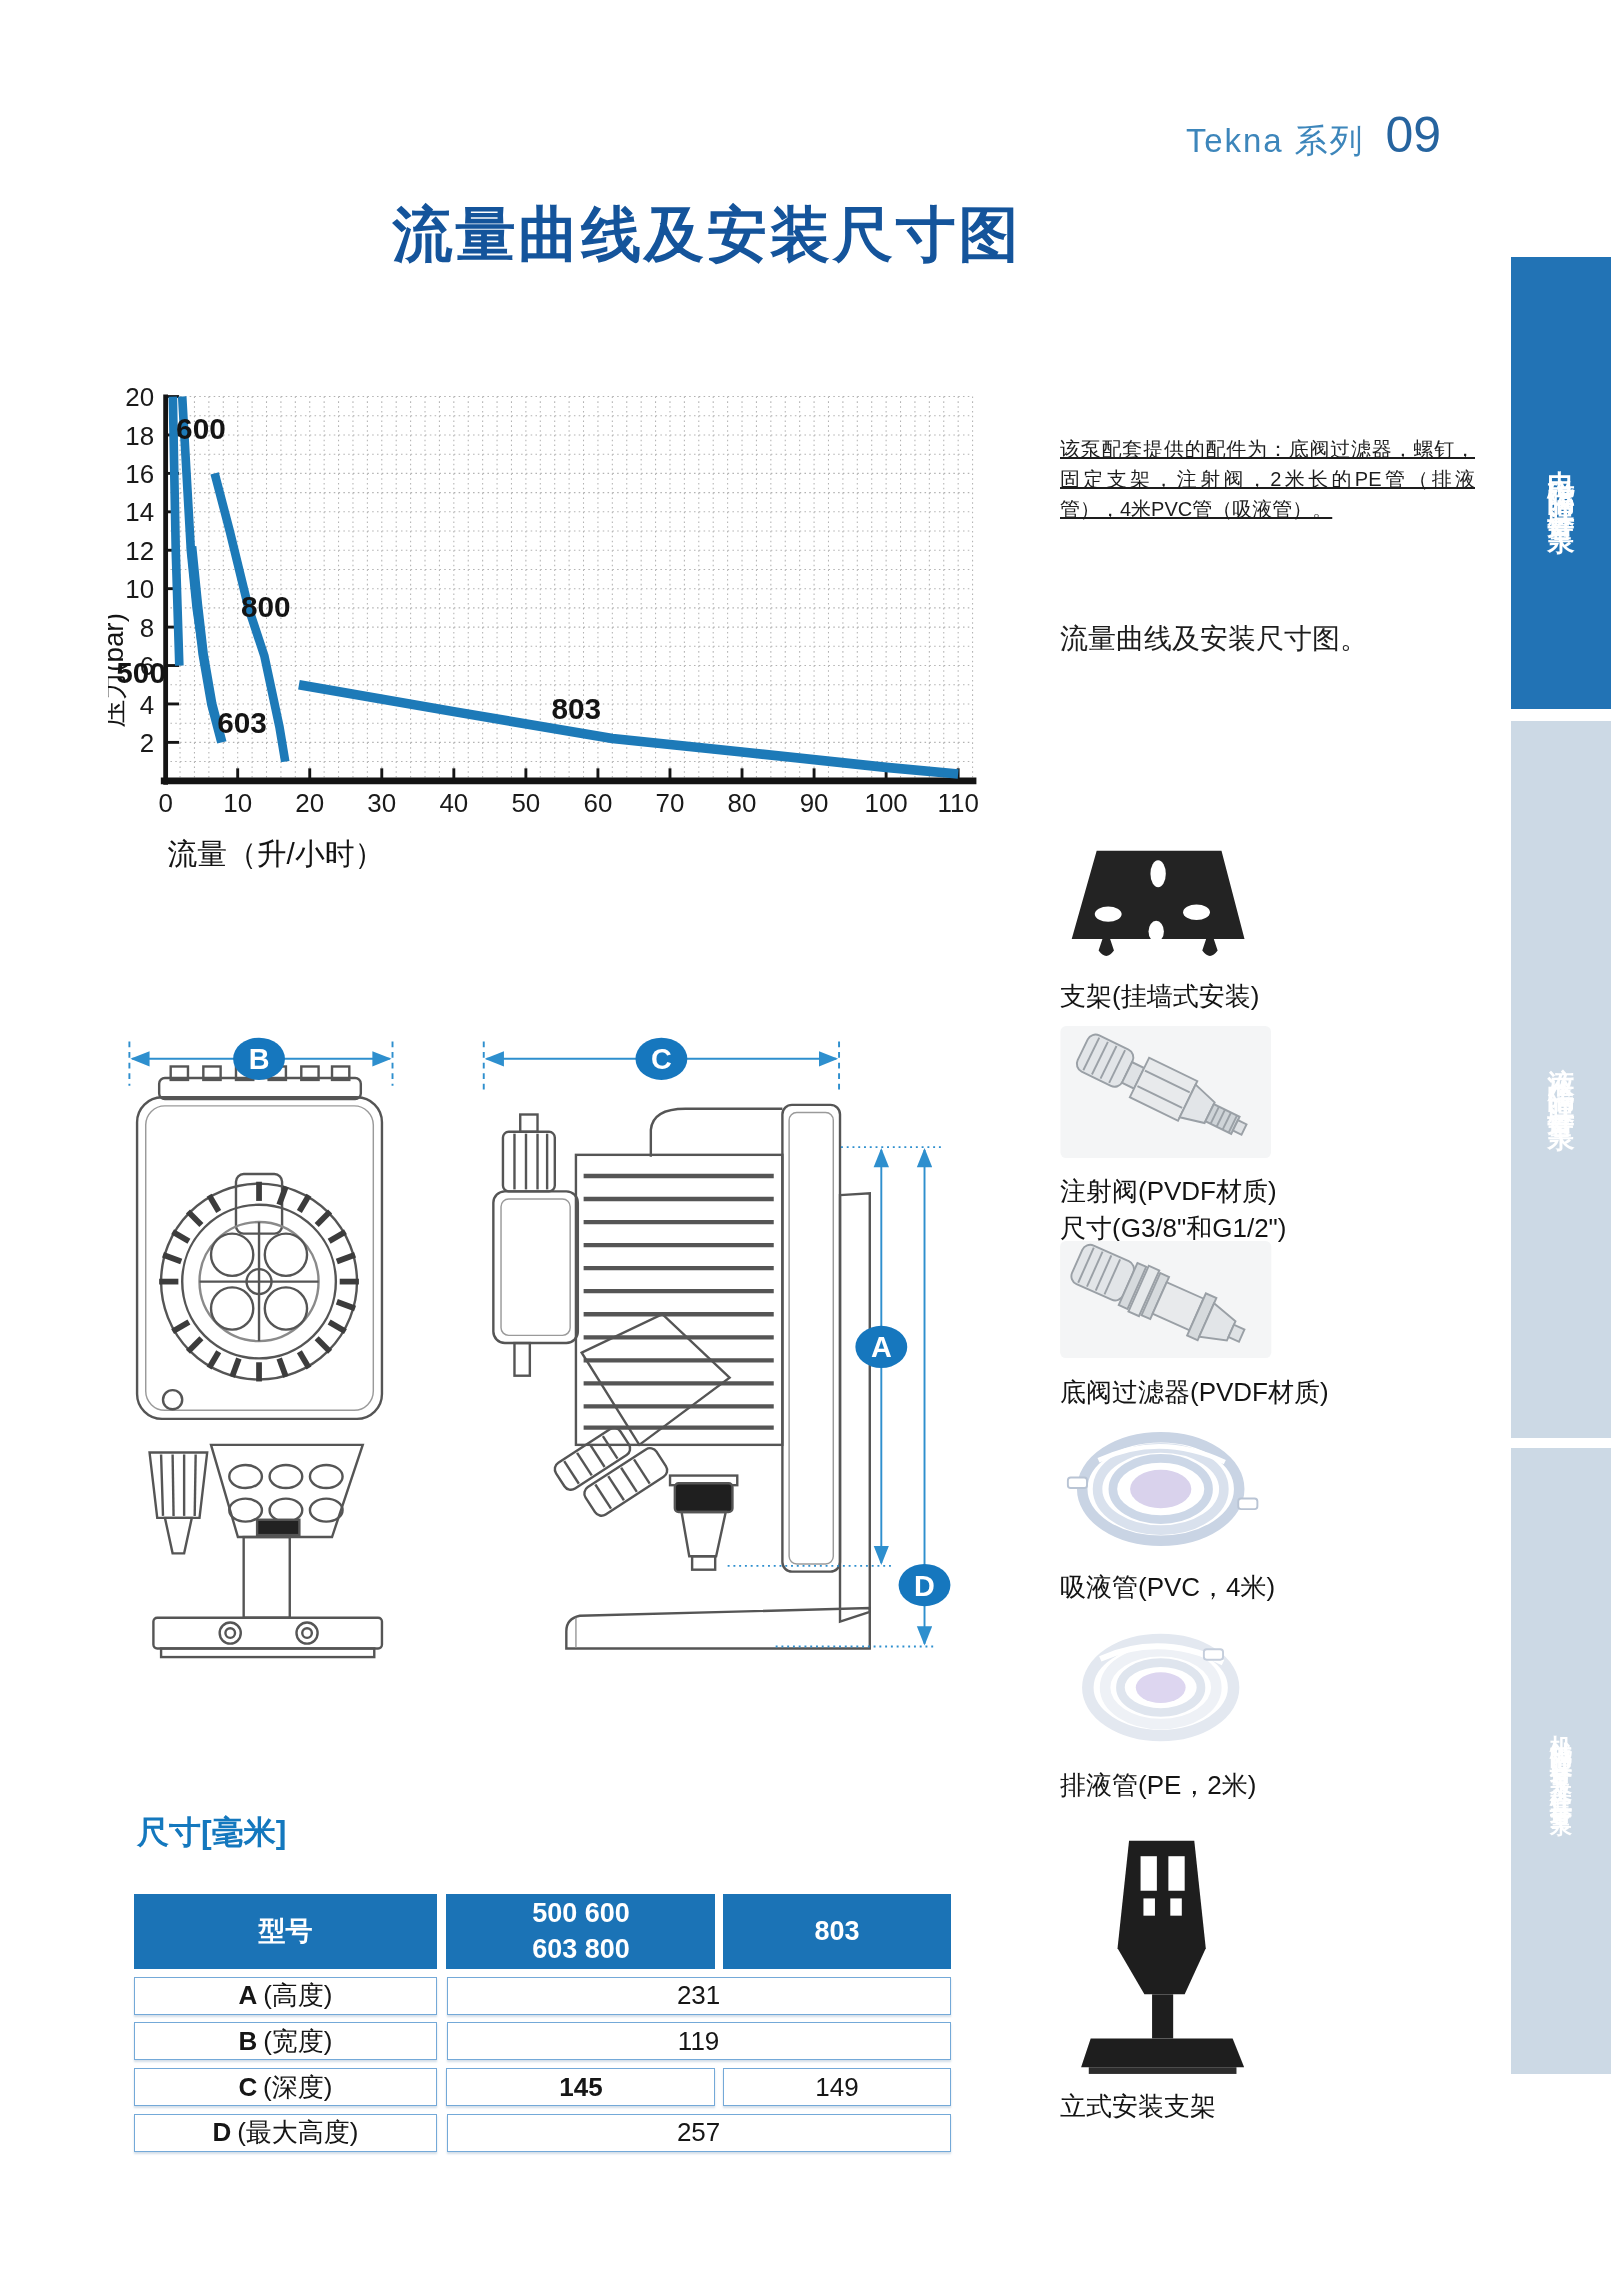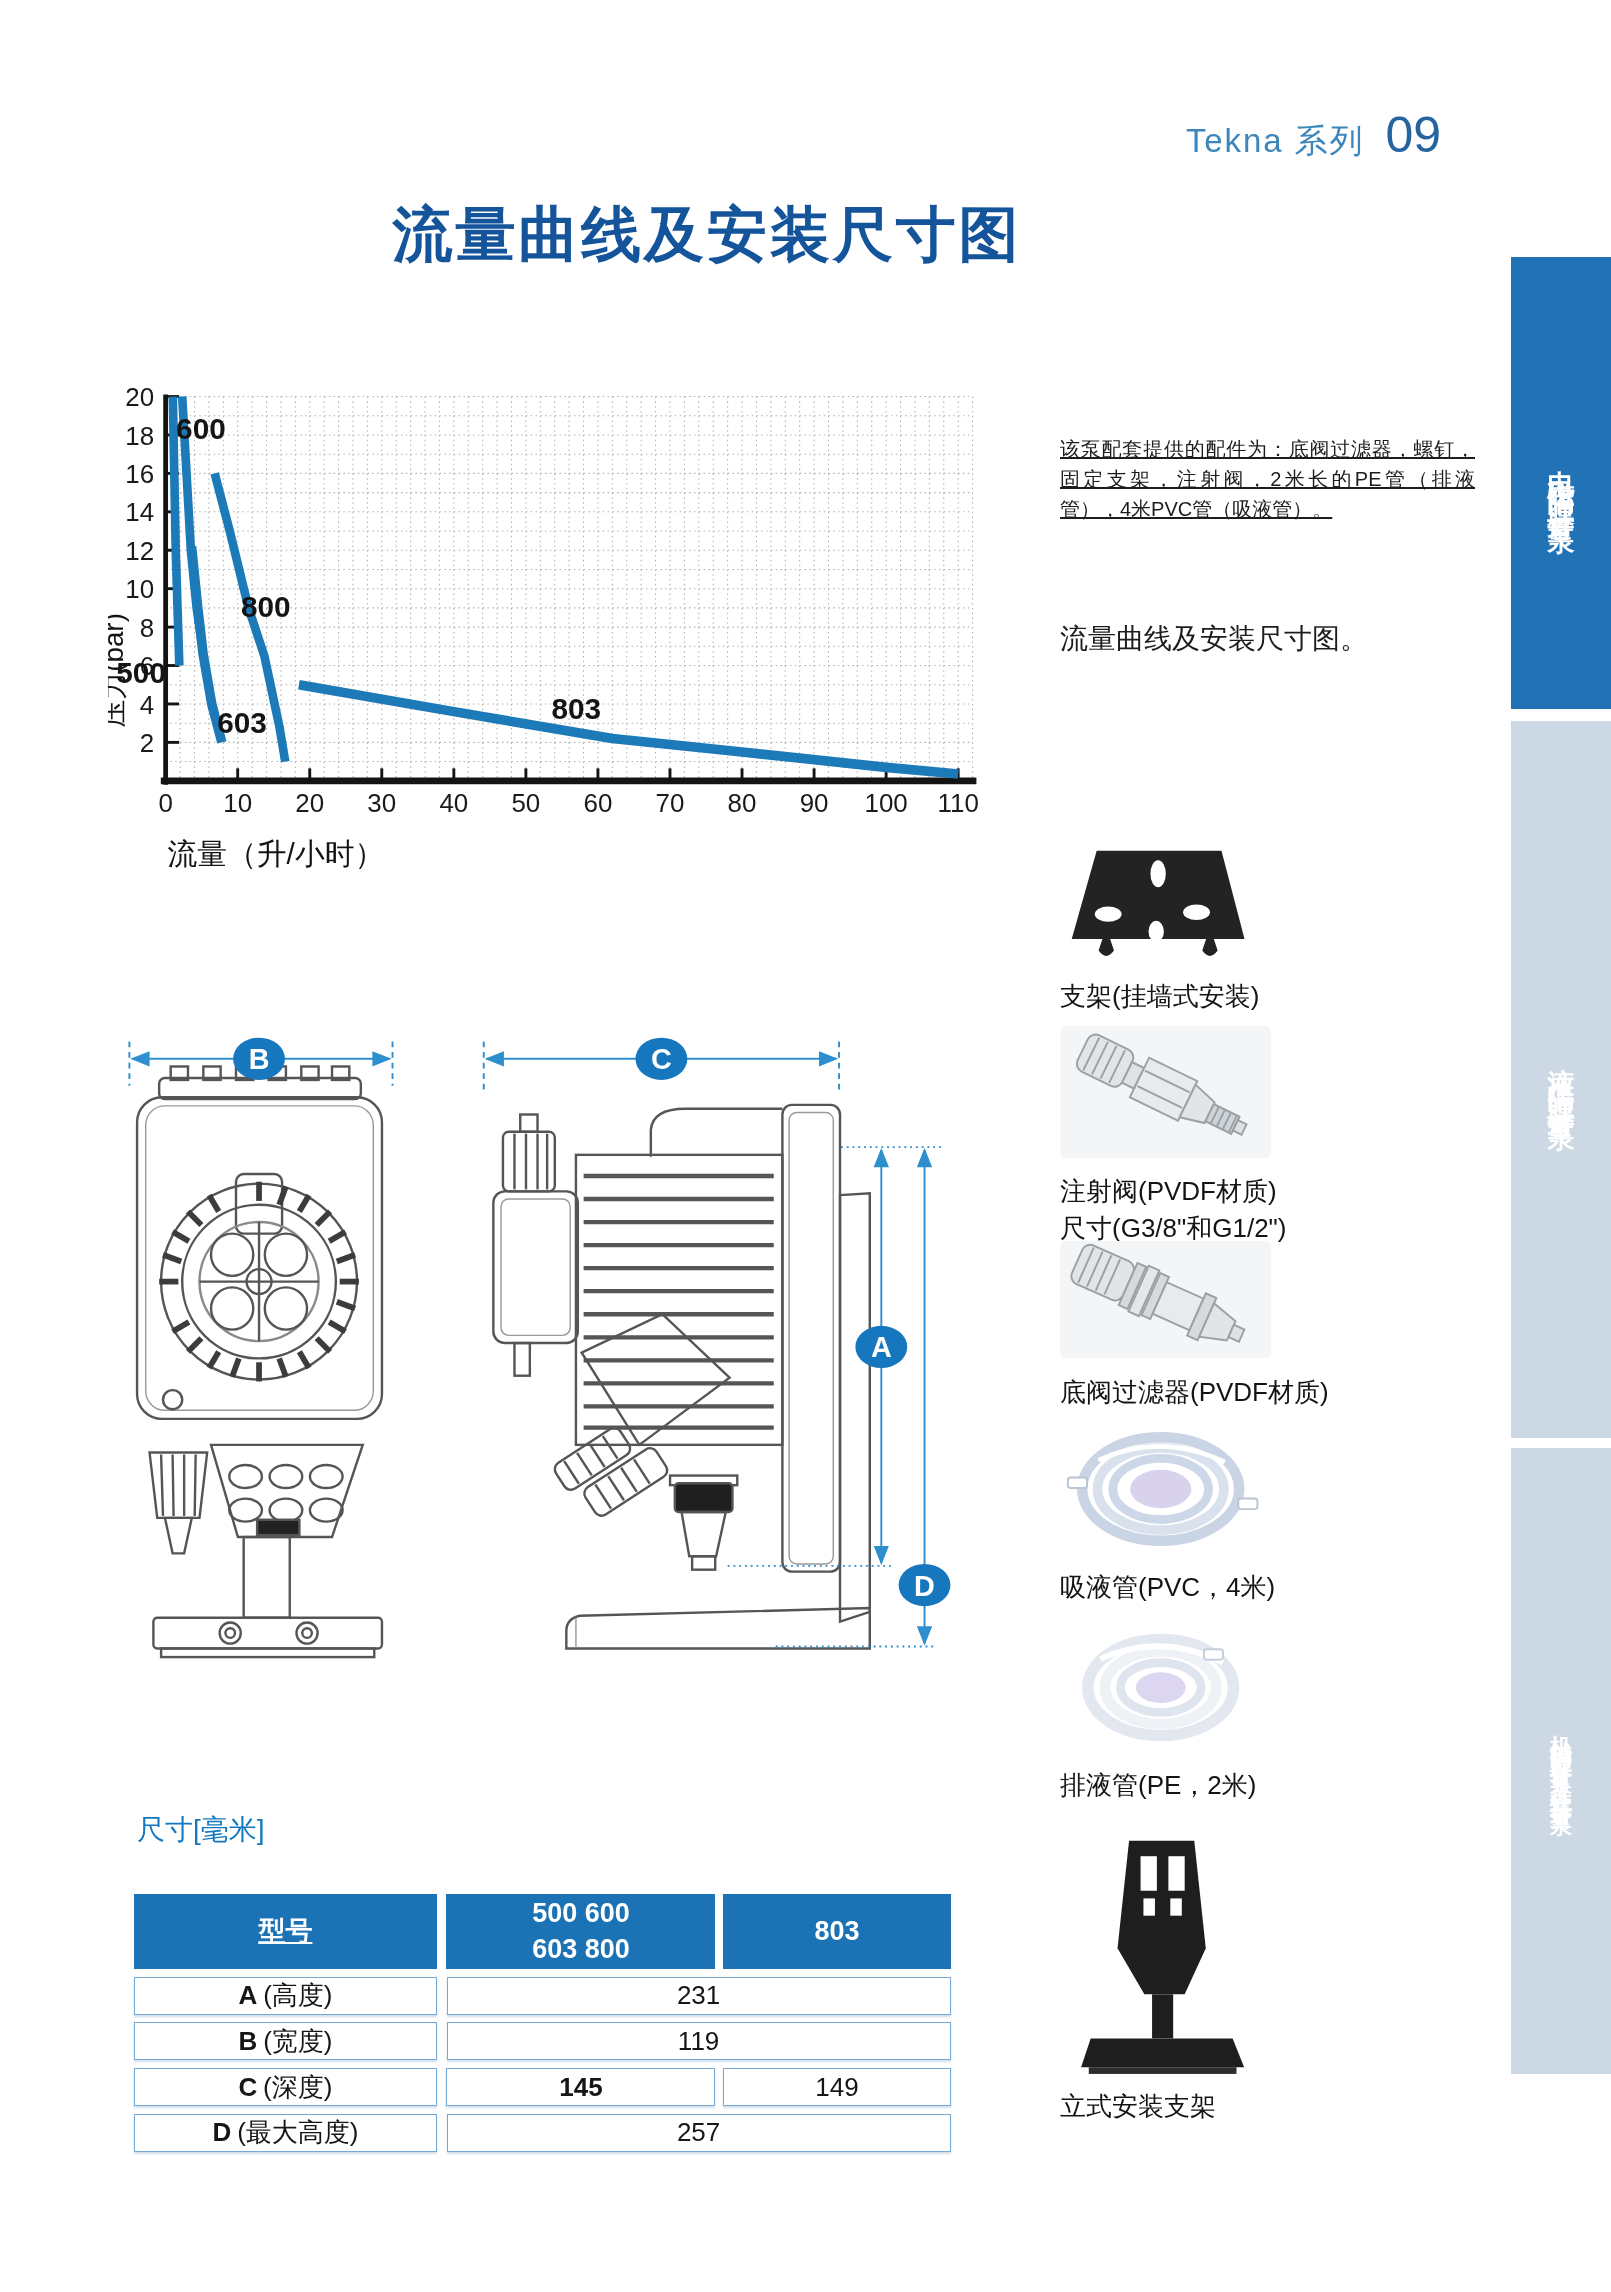--- a/index.html
+++ b/index.html
@@ -23,26 +23,26 @@
   .install-body{position:absolute;left:1060px;top:434px;width:415px;font-size:20px;line-height:1.5;
        text-align:justify;color:#1d1d1d;text-decoration:underline;}
   .install-note{position:absolute;left:1060px;top:620px;width:415px;font-size:28px;color:#1d1d1d;}
   
   .acc{position:absolute;left:1060px;width:413px;}
   .acc p{margin:9.6px 0 0 0;font-size:26px;color:#141414;line-height:1.35;}
   
   .drawing-wrap{position:absolute;left:113px;top:1030px;}
   .dim-badge-text{font:bold 30px "Liberation Sans","DejaVu Sans",sans-serif;fill:#ffffff;}
   
-  .dims-h{position:absolute;left:137px;top:1811px;font-size:28px;font-weight:normal;color:#1478be;}
+  .dims-h{position:absolute;left:137px;top:1811px;font-size:32px;font-weight:bold;color:#1478be;}
   .dim-table{position:absolute;left:134px;top:1894px;width:817px;}
   .dt-header{display:flex;}
   .dt-header .hc{background:#1b73b6;color:#fff;font-weight:bold;font-size:27px;height:75px;
        display:flex;flex-direction:column;align-items:center;justify-content:center;line-height:1.3;}
-  .hc1{width:303px;margin-right:9.6px;text-decoration:underline;}
+  .hc1{width:303px;margin-right:9.6px;}
   .hc2{width:269px;margin-right:7.7px;}
   .hc3{width:228px;}
   .dt-row{display:flex;margin-top:7.7px;}
   .dt-row .c{background:#fff;border:1.9px solid #74a9d8;box-sizing:border-box;height:38px;
        display:flex;align-items:center;justify-content:center;font-size:26px;color:#161616;
        box-shadow:0 1.9px 1.9px rgba(130,160,190,.35);}
   .lc{width:303px;margin-right:9.6px;}
   .vc-span{width:504px;}
   .vc1{width:269px;margin-right:7.7px;font-weight:bold;}
   .vc2{width:228px;}

